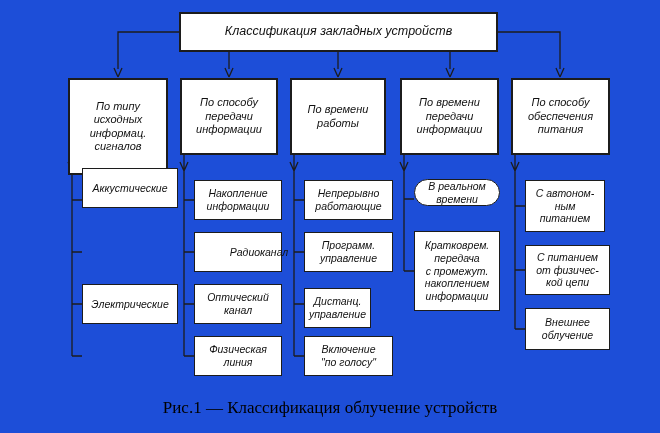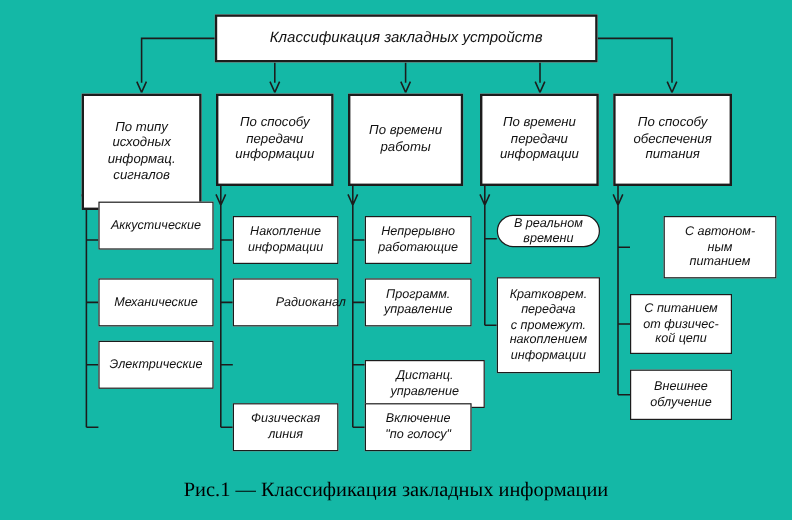--- a/index.html
+++ b/index.html
@@ -1,17 +1,17 @@
 <!DOCTYPE html>
 <html><head>
 <meta charset="utf-8">
 <style>
   html,body{margin:0;padding:0;background:#fff;}
   #stage{
-    position:relative;width:660px;height:433px;background:#14b8a6;
+    position:relative;width:660px;height:433px;background:#1d4ed8;
     font-family:"Liberation Sans",sans-serif;overflow:hidden;
   }
   .box{
     position:absolute;box-sizing:border-box;background:#fff;
     display:flex;align-items:center;justify-content:center;
     text-align:center;font-style:italic;color:#111;
     white-space:pre-line;line-height:1.22;
   }
   .title-box{border:2px solid #1c1c1c;font-size:12.5px;}
   .head-box{border:2px solid #1c1c1c;font-size:11px;padding:2px;}
@@ -55,50 +55,51 @@
   <div class="box head-box" style="left:290px;top:78px;width:96px;height:77px;">По времени
 работы</div>
   <div class="box head-box" style="left:400px;top:78px;width:99px;height:77px;">По времени
 передачи
 информации</div>
   <div class="box head-box" style="left:511px;top:78px;width:99px;height:77px;">По способу
 обеспечения
 питания</div>
 
   <div class="box leaf-box" style="left:82px;top:168px;width:96px;height:40px;">Аккустические</div>
-  <div class="box leaf-box" style="left:82px;top:232px;width:96px;height:40px;">Механические</div>
   <div class="box leaf-box" style="left:82px;top:284px;width:96px;height:40px;">Электрические</div>
 
   <div class="box leaf-box" style="left:194px;top:180px;width:88px;height:40px;">Накопление
 информации</div>
   <div class="box leaf-box" style="left:194px;top:232px;width:88px;height:40px;padding-left:44px;">Радиоканал</div>
+  <div class="box leaf-box" style="left:194px;top:284px;width:88px;height:40px;">Оптический
+канал</div>
   <div class="box leaf-box" style="left:194px;top:336px;width:88px;height:40px;">Физическая
 линия</div>
 
   <div class="box leaf-box" style="left:304px;top:180px;width:89px;height:40px;">Непрерывно
 работающие</div>
   <div class="box leaf-box" style="left:304px;top:232px;width:89px;height:40px;">Программ.
 управление</div>
-  <div class="box leaf-box" style="left:304px;top:300px;width:100px;height:40px;font-style:italic;">Дистанц.
+  <div class="box leaf-box" style="left:304px;top:288px;width:67px;height:40px;font-style:italic;">Дистанц.
 управление</div>
   <div class="box leaf-box" style="left:304px;top:336px;width:89px;height:40px;">Включение
 "по голосу"</div>
 
   <div class="box leaf-box" style="left:414px;top:179px;width:86px;height:27px;border-radius:17px;">В реальном
 времени</div>
   <div class="box leaf-box" style="left:414px;top:231px;width:86px;height:80px;">Кратковрем.
 передача
 с промежут.
 накоплением
 информации</div>
 
-  <div class="box leaf-box" style="left:525px;top:180px;width:94px;height:52px;margin-left:28px;">С автоном-
+  <div class="box leaf-box" style="left:525px;top:180px;width:80px;height:52px;">С автоном-
 ным
 питанием</div>
   <div class="box leaf-box" style="left:525px;top:245px;width:85px;height:50px;">С питанием
 от физичес-
 кой цепи</div>
   <div class="box leaf-box" style="left:525px;top:308px;width:85px;height:42px;">Внешнее
 облучение</div>
 
-  <div class="caption">Рис.1 — Классификация закладных информации</div>
+  <div class="caption">Рис.1 — Классификация облучение устройств</div>
 
 </div>
 
 </body></html>

